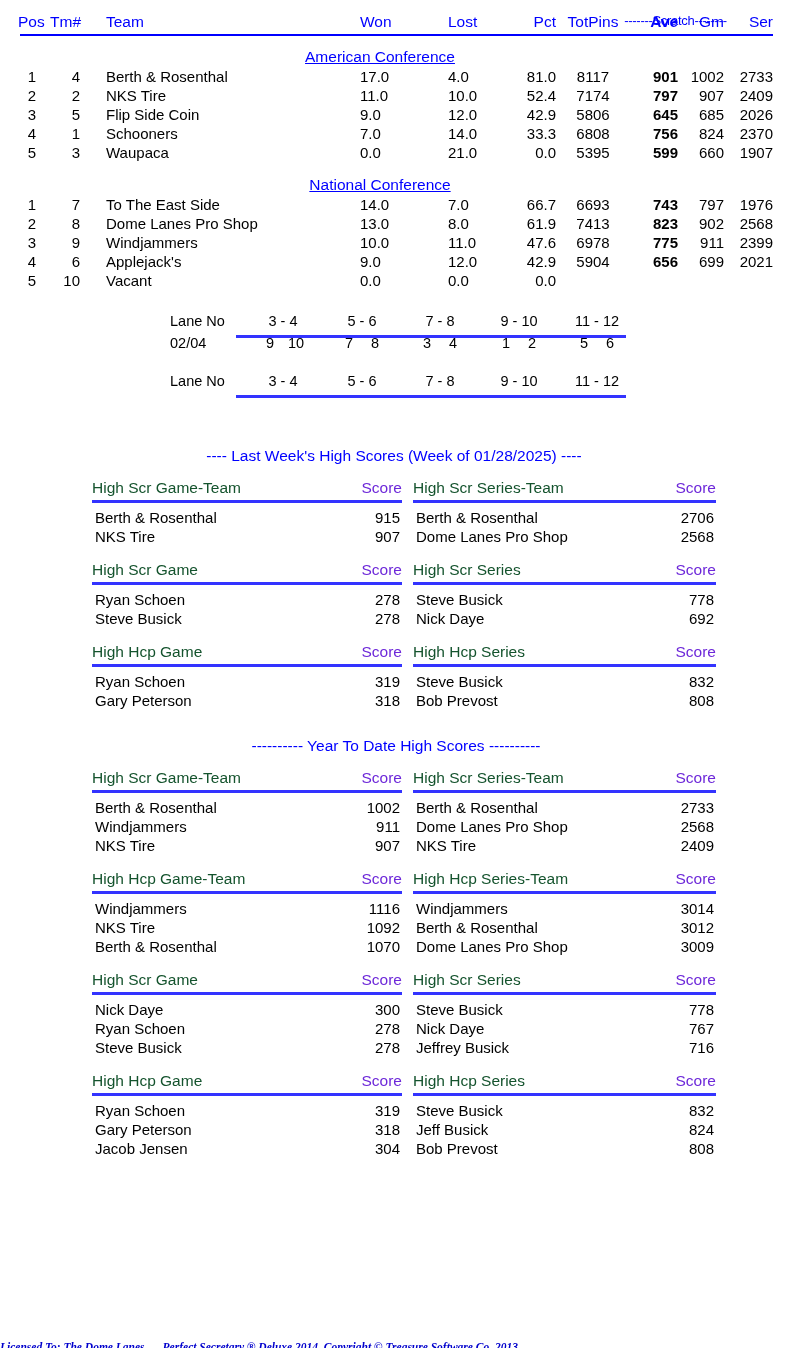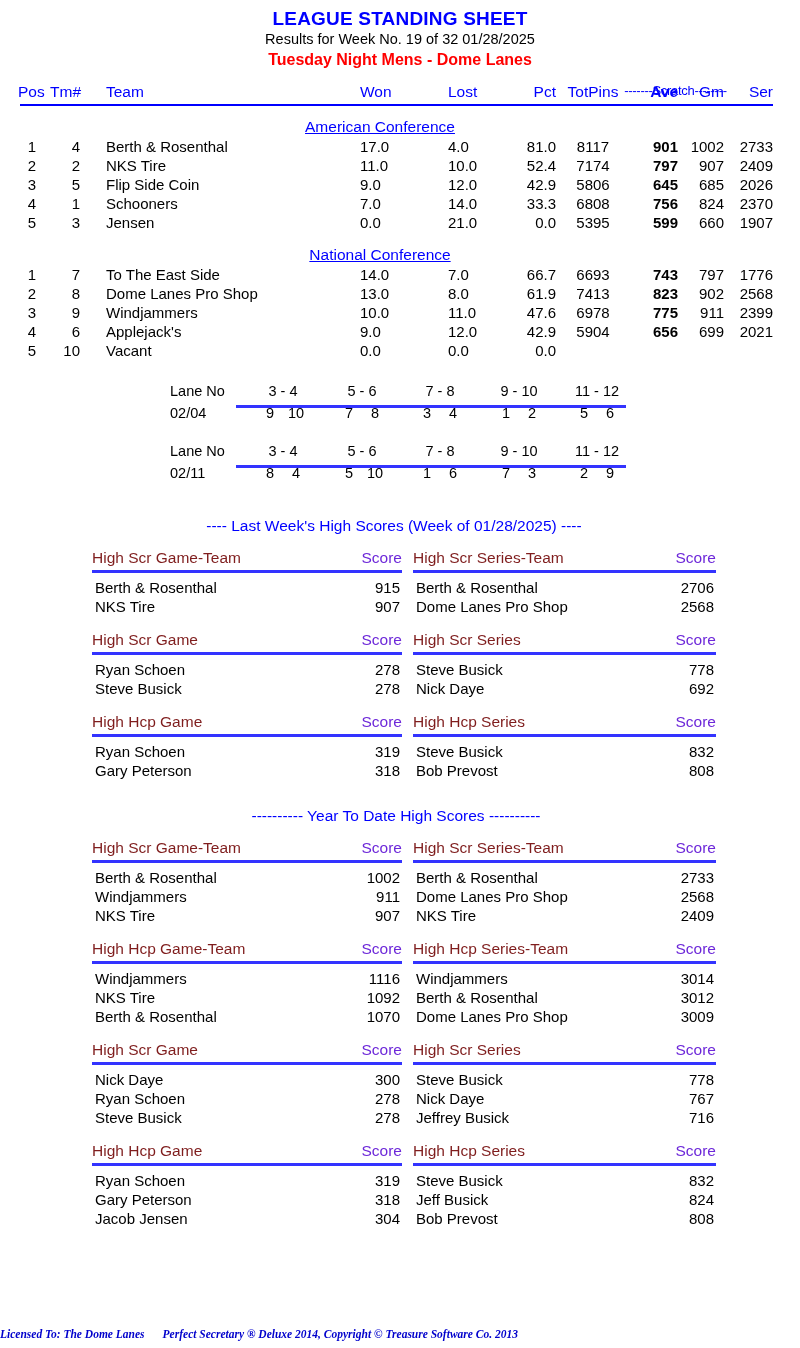--- a/index.html
+++ b/index.html
@@ -154,21 +154,21 @@
     position: absolute;
     top: 0;
     font-size: 15.5px;
   }
   .sp-left  { left: 92px;  width: 310px; }
   .sp-right { left: 413px; width: 303px; }
   .sp-title {
     position: absolute;
     left: 0;
     top: 0;
-    color: #7f1d1d;
+    color: #14532d;
   }
   .sp-score {
     position: absolute;
     right: 0;
     top: 0;
     color: #6d28d9;
   }
   .sp-rule {
     position: absolute;
     left: 0;
@@ -199,25 +199,20 @@
     font-style: italic;
     font-size: 11.5px;
   }
   .footer .gap { display: inline-block; width: 18px; }
 </style>
 </head>
 <body>
 
 <div class="sheet">
 
-  <div class="title-block">
-    <div class="main-title">LEAGUE STANDING SHEET</div>
-    <div class="sub-title">Results for Week No. 19 of 32    01/28/2025</div>
-    <div class="league-title">Tuesday Night Mens - Dome Lanes</div>
-  </div>
 
   <div class="standings">
     <div class="scratch-label">-------Scratch--------</div>
 
     <div class="stand-head">
       <span class="col c-pos">Pos</span>
       <span class="col c-tm">Tm#</span>
       <span class="col c-team">Team</span>
       <span class="col c-won">Won</span>
       <span class="col c-lost">Lost</span>
@@ -275,21 +270,21 @@
         <span class="col c-lost">14.0</span>
         <span class="col c-pct">33.3</span>
         <span class="col c-pins">6808</span>
         <span class="col c-ave">756</span>
         <span class="col c-gm">824</span>
         <span class="col c-ser">2370</span>
       </div>
       <div class="srow">
         <span class="col c-pos">5</span>
         <span class="col c-tm">3</span>
-        <span class="col c-team">Jensen</span>
+        <span class="col c-team">Waupaca</span>
         <span class="col c-won">0.0</span>
         <span class="col c-lost">21.0</span>
         <span class="col c-pct">0.0</span>
         <span class="col c-pins">5395</span>
         <span class="col c-ave">599</span>
         <span class="col c-gm">660</span>
         <span class="col c-ser">1907</span>
       </div>
     </div>
 
@@ -298,21 +293,21 @@
       <div class="srow">
         <span class="col c-pos">1</span>
         <span class="col c-tm">7</span>
         <span class="col c-team">To The East Side</span>
         <span class="col c-won">14.0</span>
         <span class="col c-lost">7.0</span>
         <span class="col c-pct">66.7</span>
         <span class="col c-pins">6693</span>
         <span class="col c-ave">743</span>
         <span class="col c-gm">797</span>
-        <span class="col c-ser">1776</span>
+        <span class="col c-ser">1976</span>
       </div>
       <div class="srow">
         <span class="col c-pos">2</span>
         <span class="col c-tm">8</span>
         <span class="col c-team">Dome Lanes Pro Shop</span>
         <span class="col c-won">13.0</span>
         <span class="col c-lost">8.0</span>
         <span class="col c-pct">61.9</span>
         <span class="col c-pins">7413</span>
         <span class="col c-ave">823</span>
@@ -393,38 +388,20 @@
     <div class="lane-table second">
       <div class="lane-row">
         <span class="lane-label">Lane No</span>
         <span class="lane-pair lp0">3 - 4</span>
         <span class="lane-pair lp1">5 - 6</span>
         <span class="lane-pair lp2">7 - 8</span>
         <span class="lane-pair lp3">9 - 10</span>
         <span class="lane-pair lp4">11 - 12</span>
         <span class="lane-rule"></span>
       </div>
-      <div class="lane-row">
-        <span class="lane-label">02/11</span>
-        <span class="lane-teams lp0">
-          <span>8</span><span>4</span>
-        </span>
-        <span class="lane-teams lp1">
-          <span>5</span><span>10</span>
-        </span>
-        <span class="lane-teams lp2">
-          <span>1</span><span>6</span>
-        </span>
-        <span class="lane-teams lp3">
-          <span>7</span><span>3</span>
-        </span>
-        <span class="lane-teams lp4">
-          <span>2</span><span>9</span>
-        </span>
-      </div>
     </div>
   </div>
 
   <div class="sec-divider">----  Last Week's High Scores   (Week of 01/28/2025)  ----</div>
 
   <div class="score-pair">
     <div class="sp-head">
       <div class="sp-col sp-left">
         <span class="sp-title">High Scr Game-Team</span>
         <span class="sp-score">Score</span>

